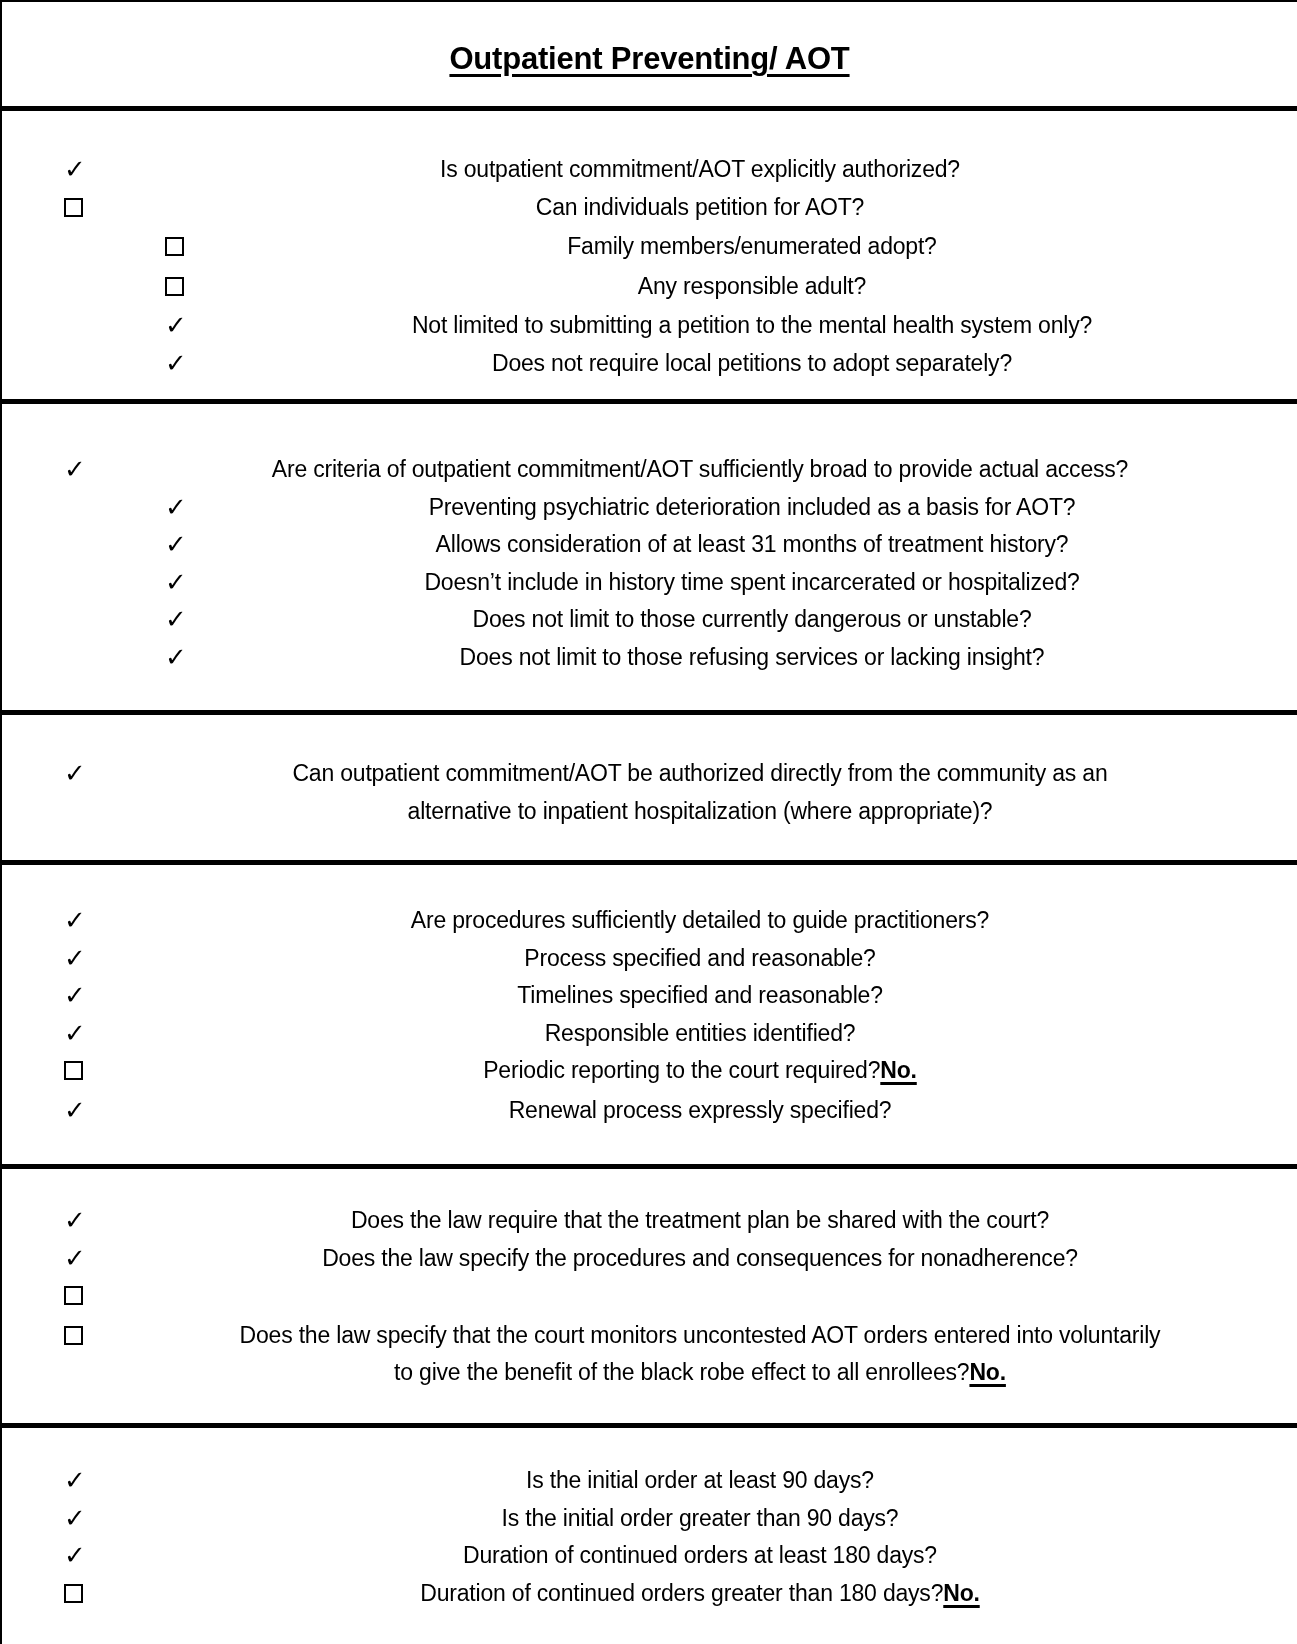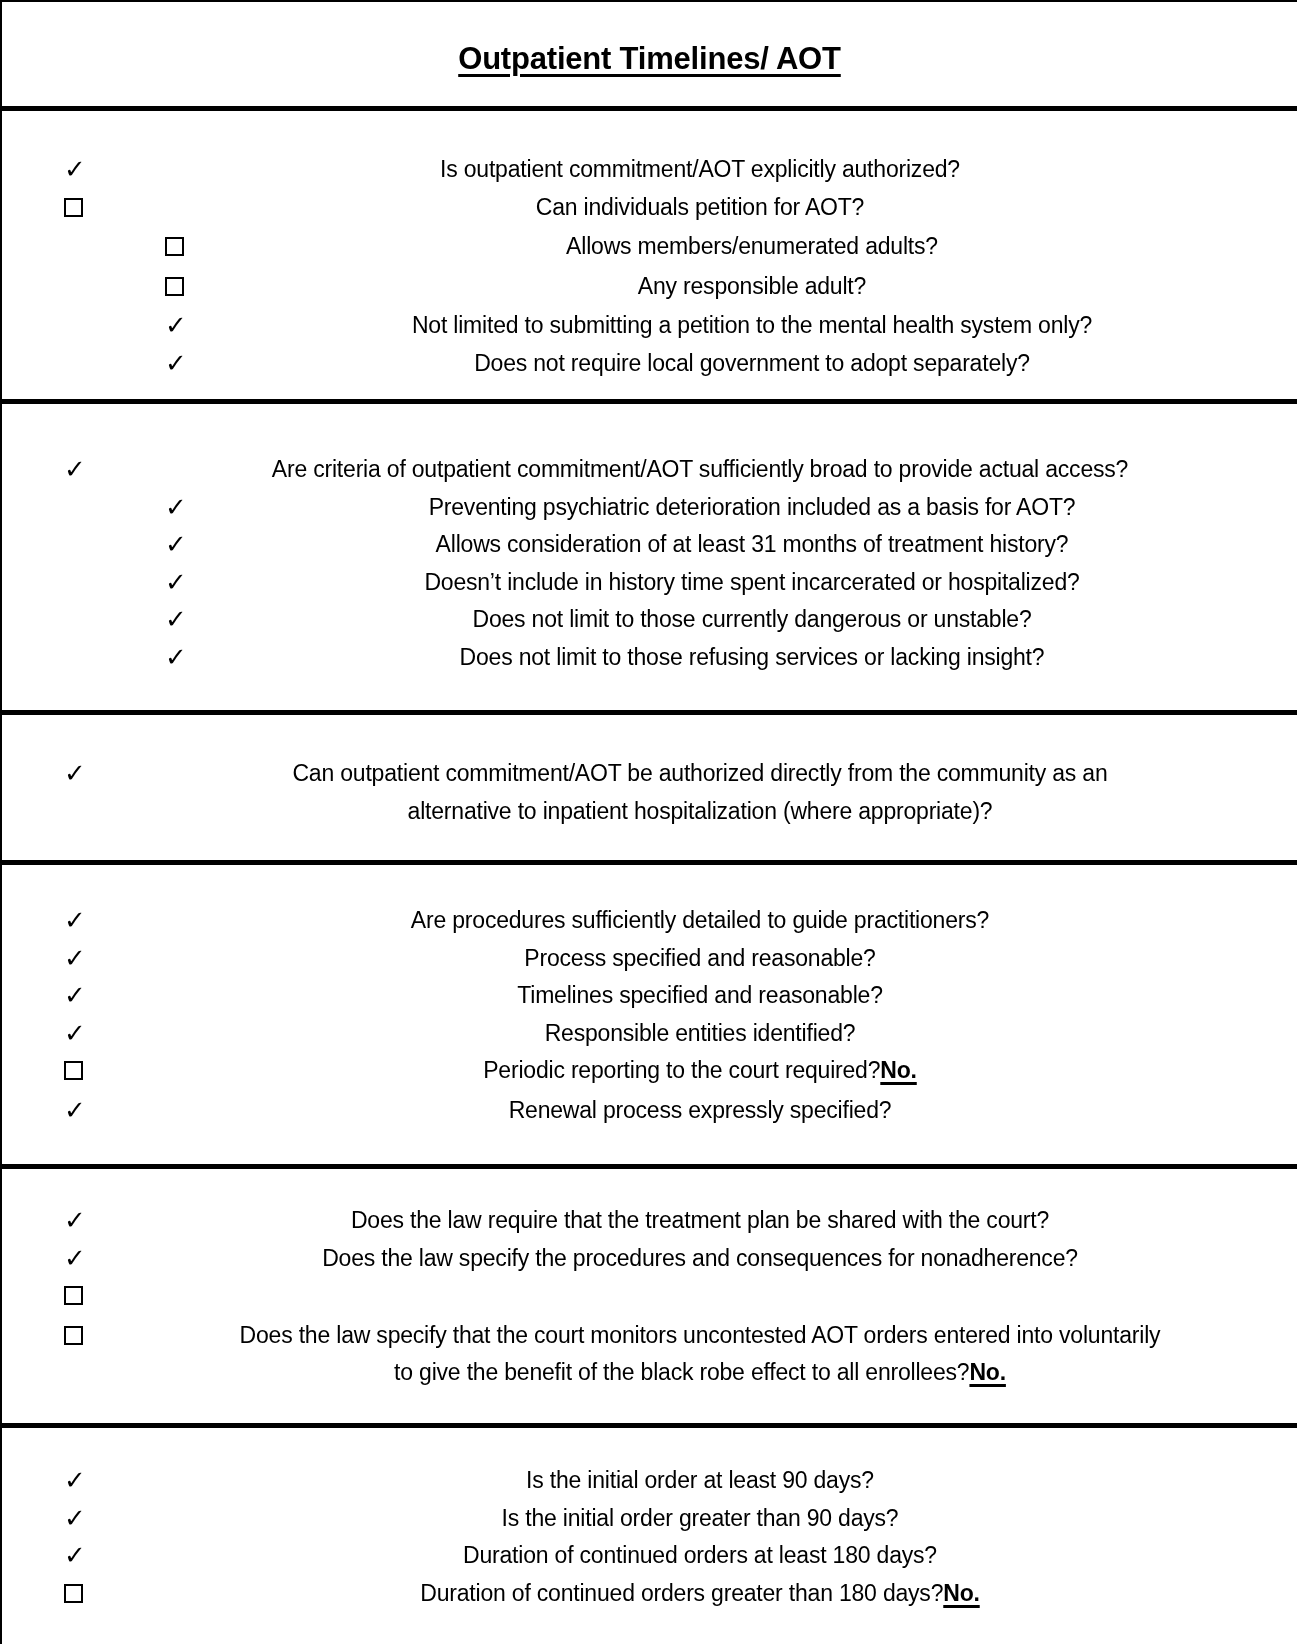--- a/index.html
+++ b/index.html
@@ -81,48 +81,48 @@
     text-underline-offset: 4px;
     margin-left: 0;
     white-space: nowrap;
   }
 </style>
 </head>
 <body>
 
 <div class="page">
   <div class="header">
-    <h1 class="title">Outpatient Timelines/ AOT</h1>
+    <h1 class="title">Outpatient Preventing/ AOT</h1>
   </div>
   <div id="sections">
       <div class="divider"></div>
       <div class="section sec-1">
         <div class="row">
     <span class="marker check-icon">✓</span>
     <span class="text">Is outpatient commitment/AOT explicitly authorized?</span>
   </div>
         <div class="row">
     <span class="marker box-icon"></span>
     <span class="text">Can individuals petition for AOT?</span>
   </div>
         <div class="row indent">
     <span class="marker box-icon"></span>
-    <span class="text">Allows members/enumerated adults?</span>
+    <span class="text">Family members/enumerated adopt?</span>
   </div>
         <div class="row indent">
     <span class="marker box-icon"></span>
     <span class="text">Any responsible adult?</span>
   </div>
         <div class="row indent">
     <span class="marker check-icon">✓</span>
     <span class="text">Not limited to submitting a petition to the mental health system only?</span>
   </div>
         <div class="row indent">
     <span class="marker check-icon">✓</span>
-    <span class="text">Does not require local government to adopt separately?</span>
+    <span class="text">Does not require local petitions to adopt separately?</span>
   </div>
       </div>
       <div class="divider"></div>
       <div class="section sec-2">
         <div class="row">
     <span class="marker check-icon">✓</span>
     <span class="text">Are criteria of outpatient commitment/AOT sufficiently broad to provide actual access?</span>
   </div>
         <div class="row indent">
     <span class="marker check-icon">✓</span>

